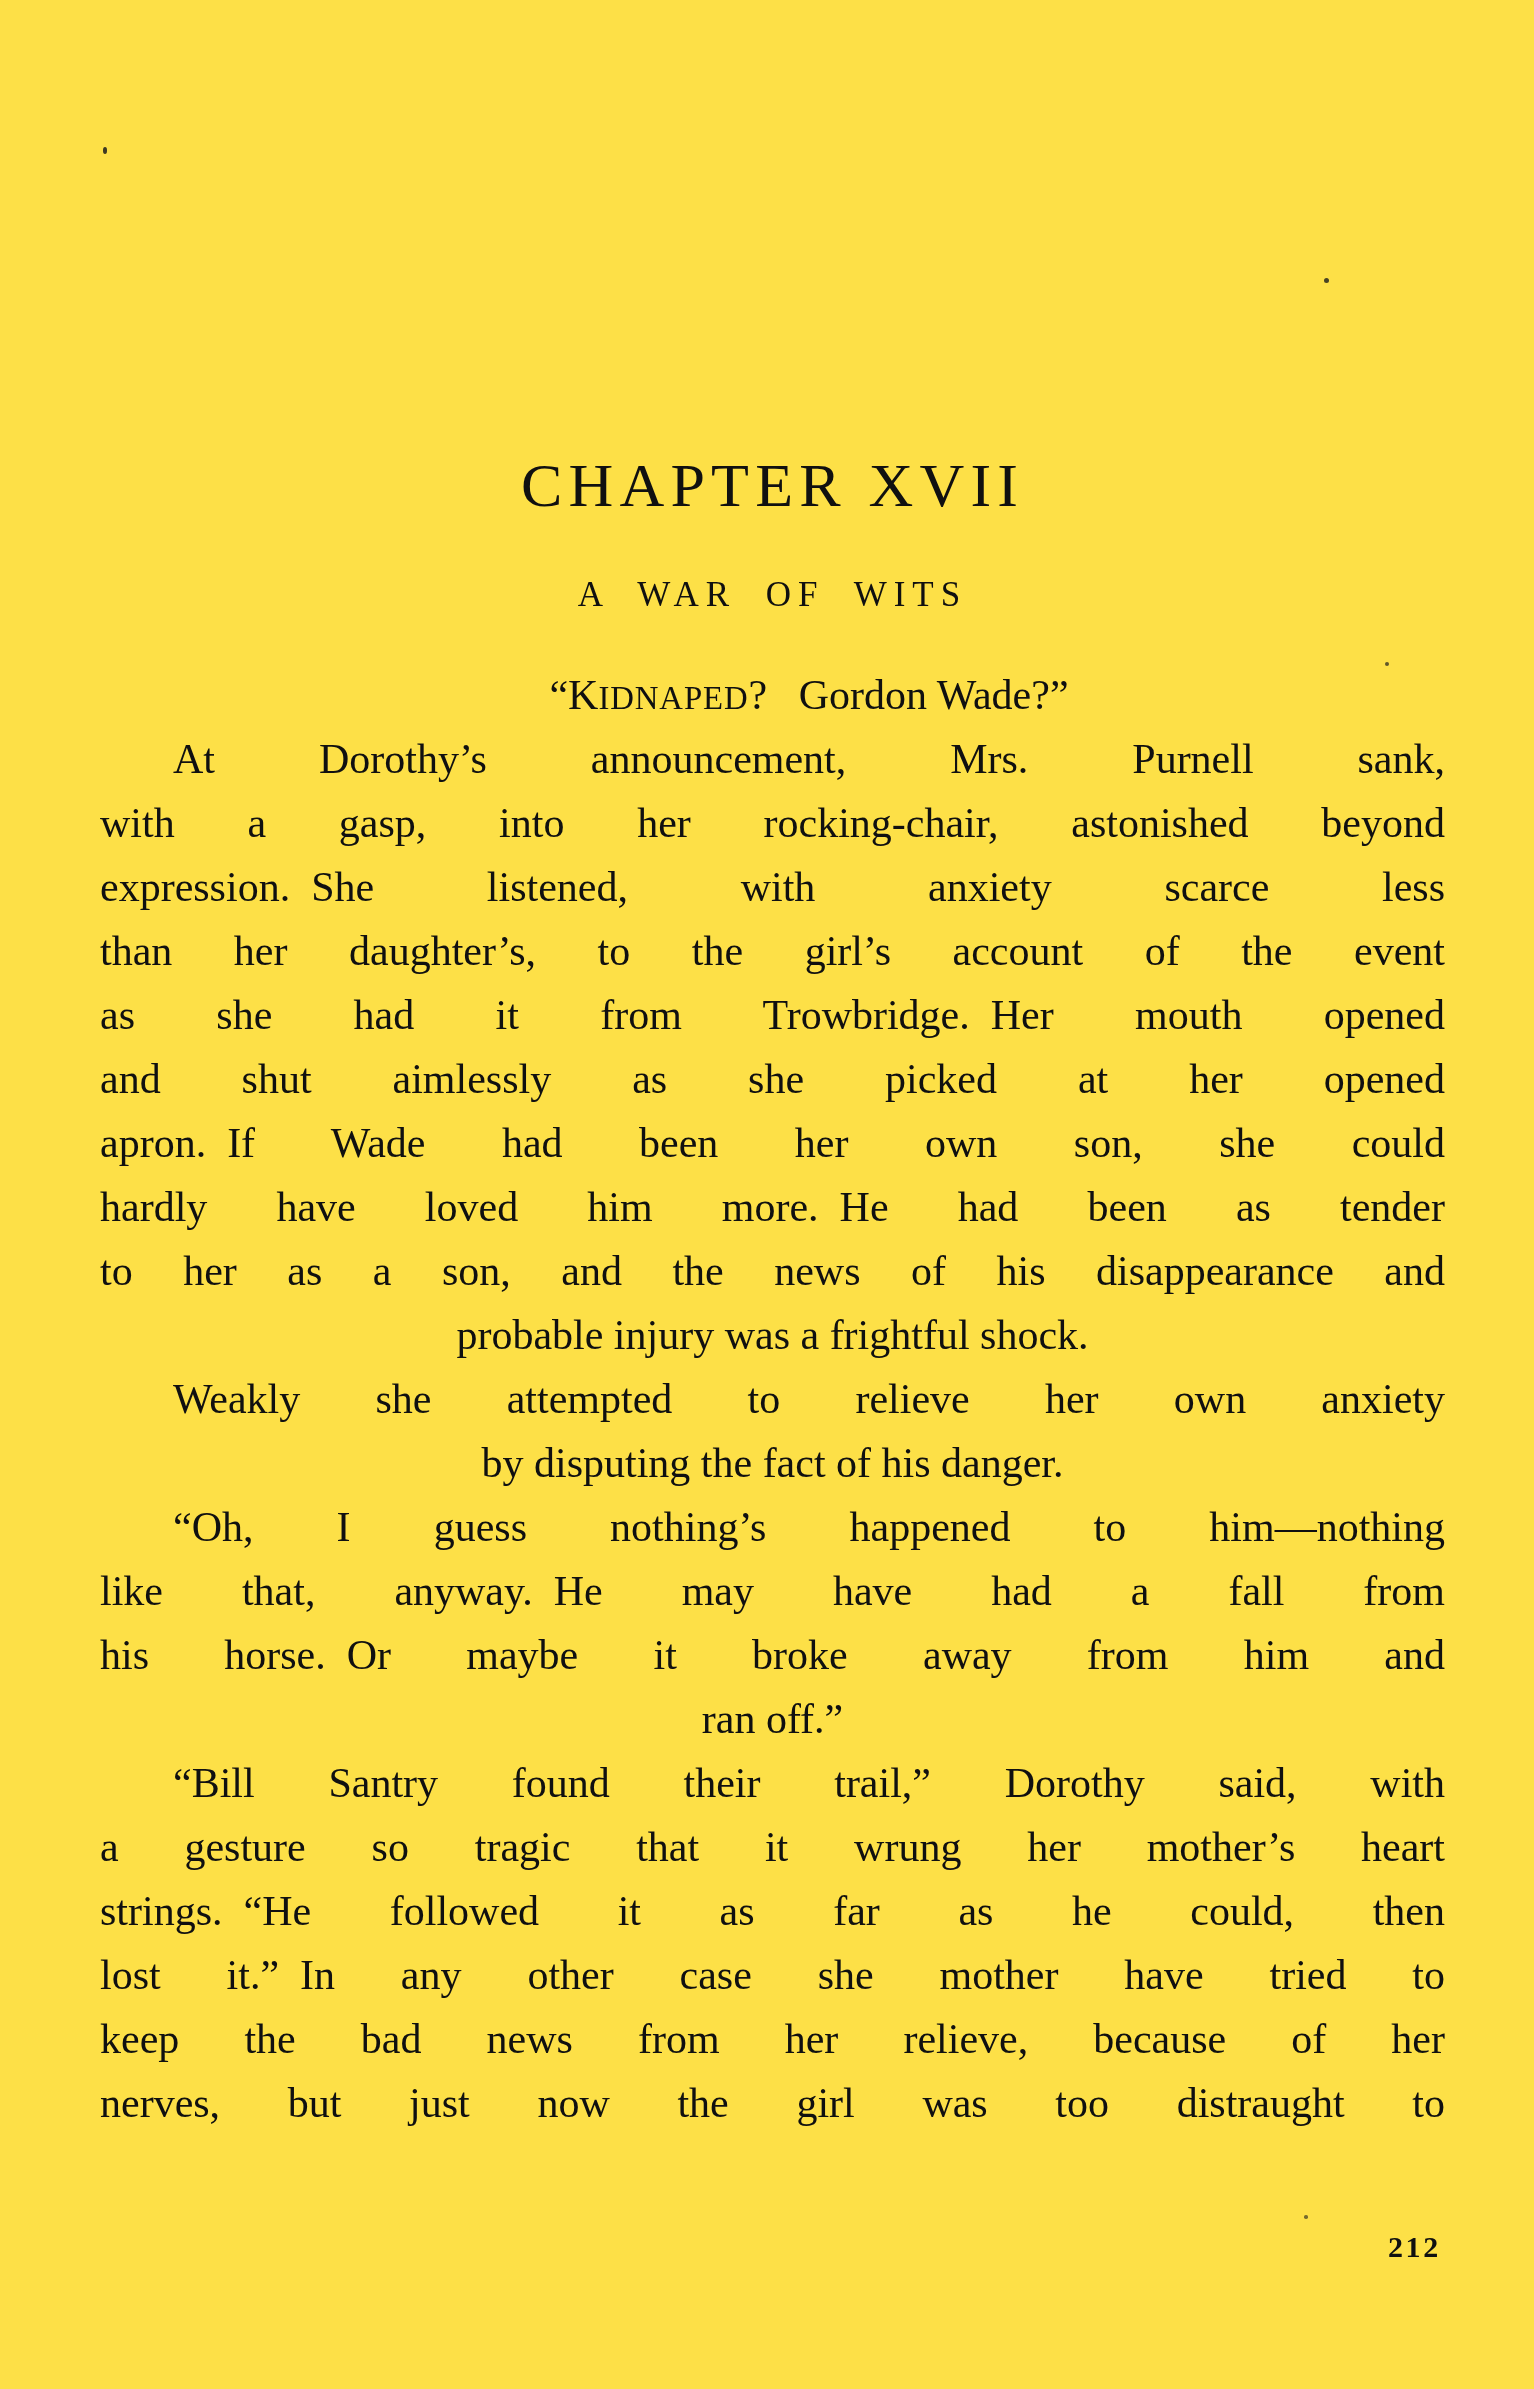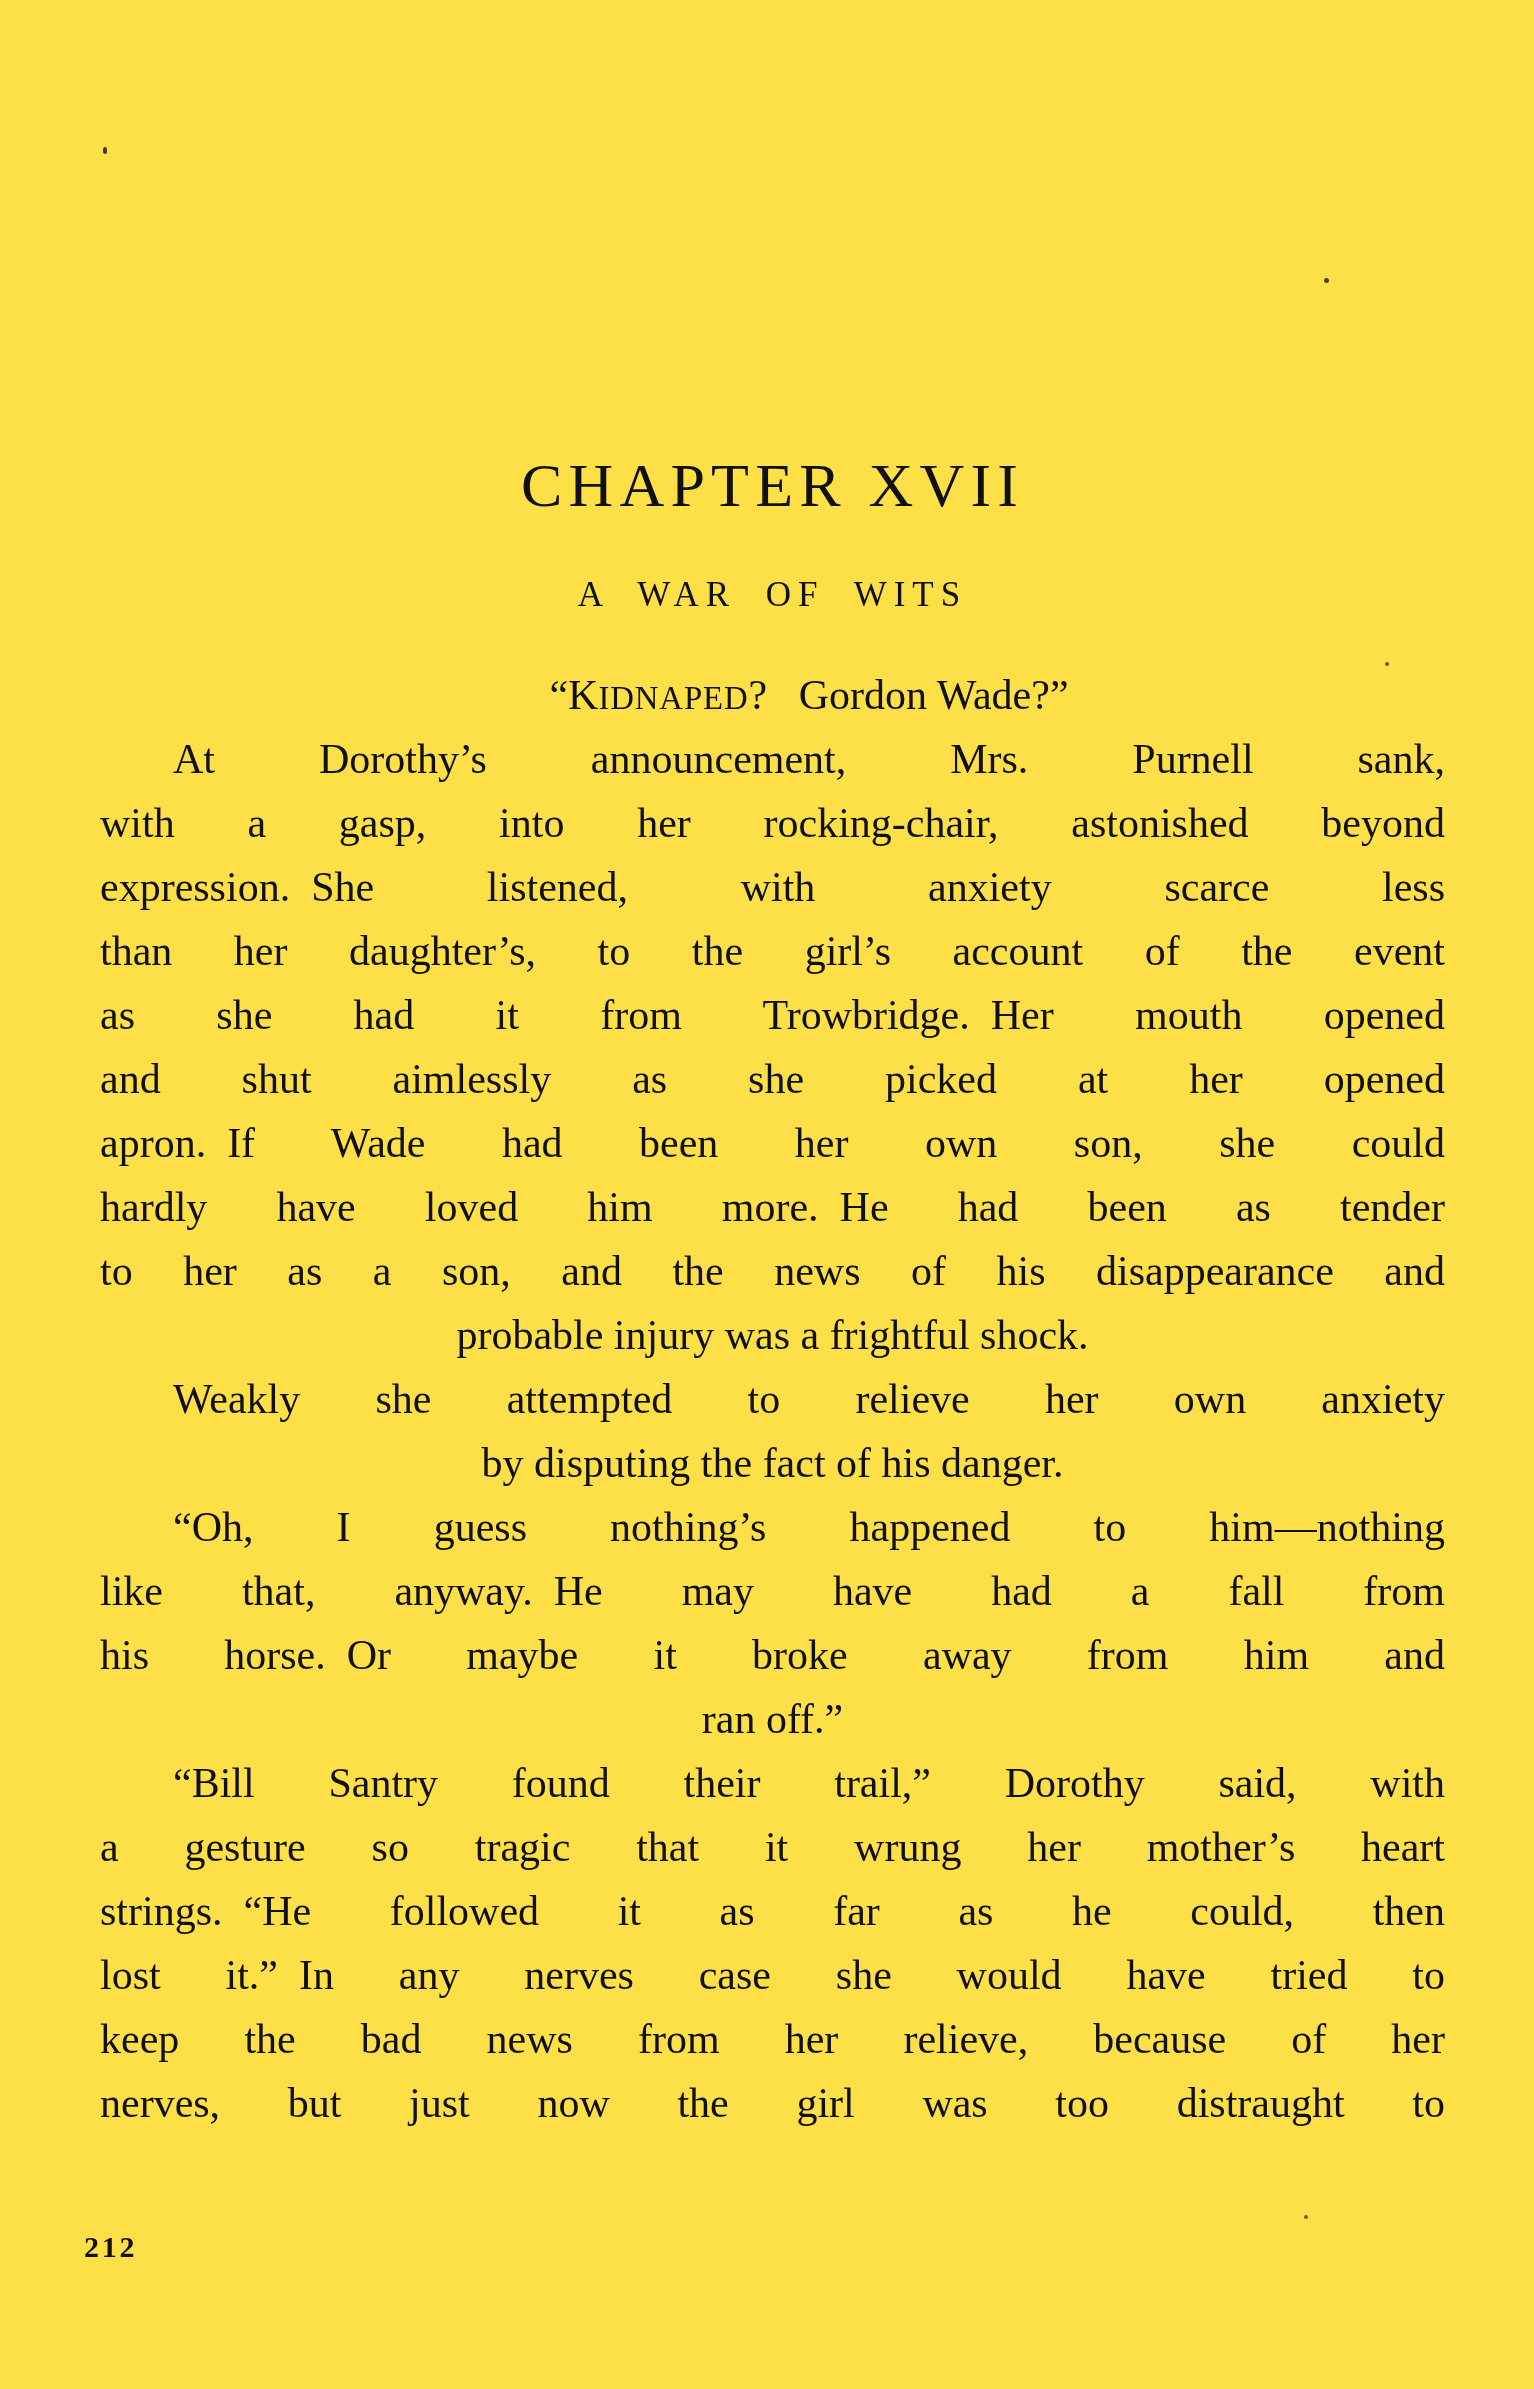--- a/index.html
+++ b/index.html
@@ -66,23 +66,23 @@
   .line.indent {
     text-indent: 73px;
   }
   .sc {
     font-size: 0.78em;
     letter-spacing: 0.9px;
   }
   .page-number {
     position: absolute;
     top: 2232px;
-    left: 84px;
+    left: 96px;
     width: 1345px;
-    text-align: left;
+    text-align: right;
     font-size: 30px;
     font-weight: 700;
     letter-spacing: 2.7px;
     line-height: 1;
   }
   .speck {
     position: absolute;
     background: #1c1c1c;
     border-radius: 50%;
   }
@@ -114,21 +114,21 @@
       <div class="line">probable injury was a frightful shock.</div>
       <div class="line indent just">Weakly she attempted to relieve her own anxiety</div>
       <div class="line">by disputing the fact of his danger.</div>
       <div class="line indent just">“Oh, I guess nothing’s happened to him—nothing</div>
       <div class="line just">like that, anyway. He may have had a fall from</div>
       <div class="line just">his horse. Or maybe it broke away from him and</div>
       <div class="line">ran off.”</div>
       <div class="line indent just">“Bill Santry found their trail,” Dorothy said, with</div>
       <div class="line just">a gesture so tragic that it wrung her mother’s heart</div>
       <div class="line just">strings. “He followed it as far as he could, then</div>
-      <div class="line just">lost it.” In any nerves case she would have tried to</div>
+      <div class="line just">lost it.” In any other case she mother have tried to</div>
       <div class="line just">keep the bad news from her relieve, because of her</div>
       <div class="line just">nerves, but just now the girl was too distraught to</div>
     </div>
 
   <div class="page-number">212</div>
 
   <div class="speck speck-1"></div>
   <div class="speck speck-2"></div>
   <div class="speck speck-3"></div>
   <div class="speck speck-4"></div>

